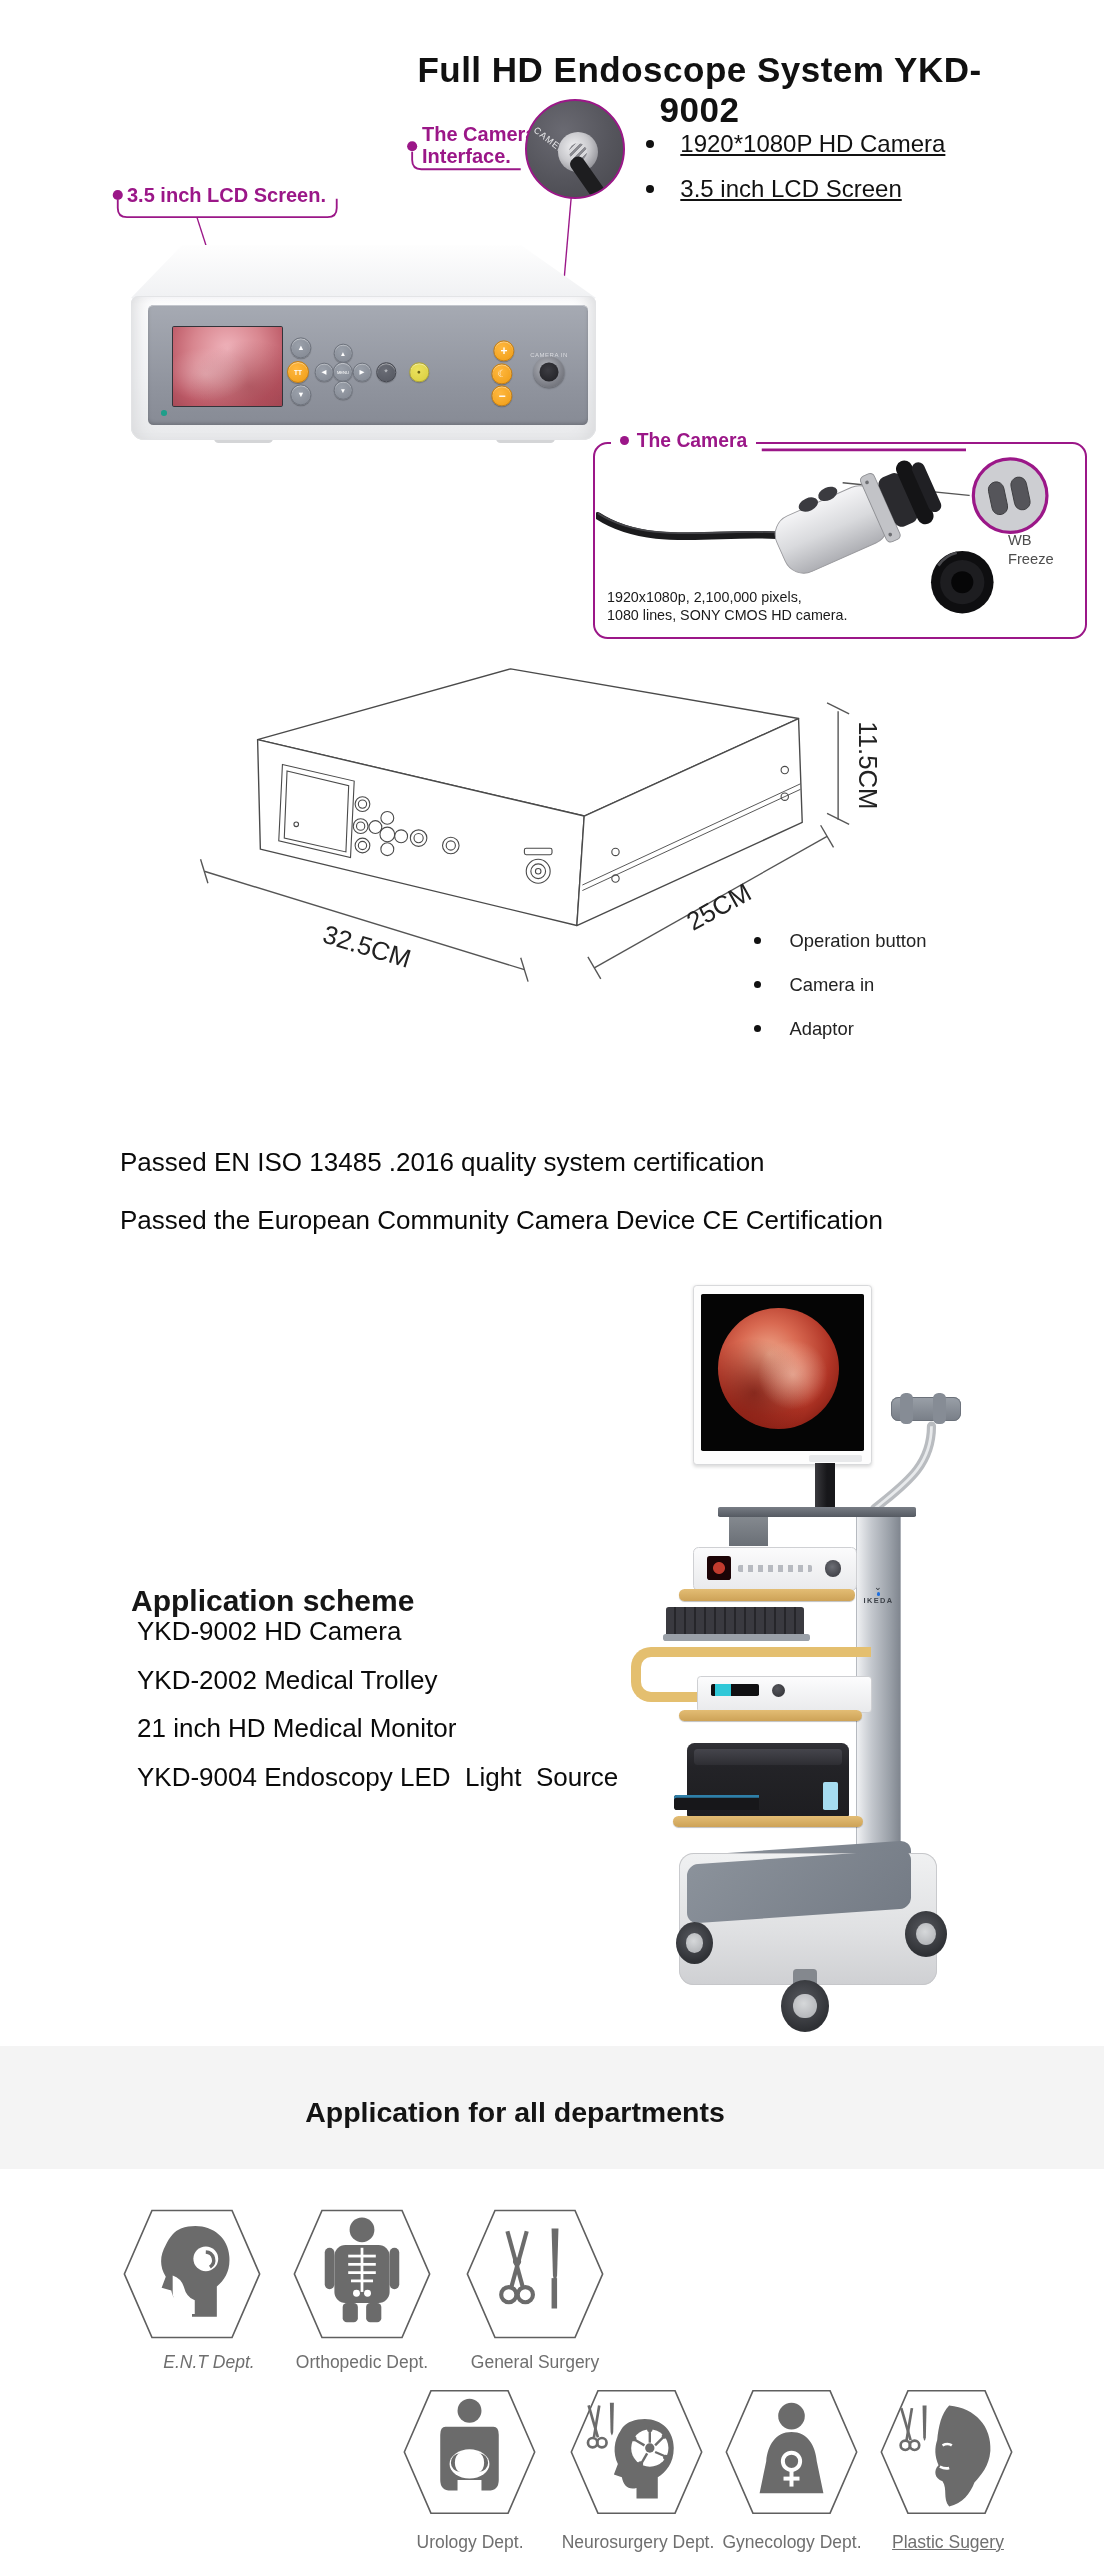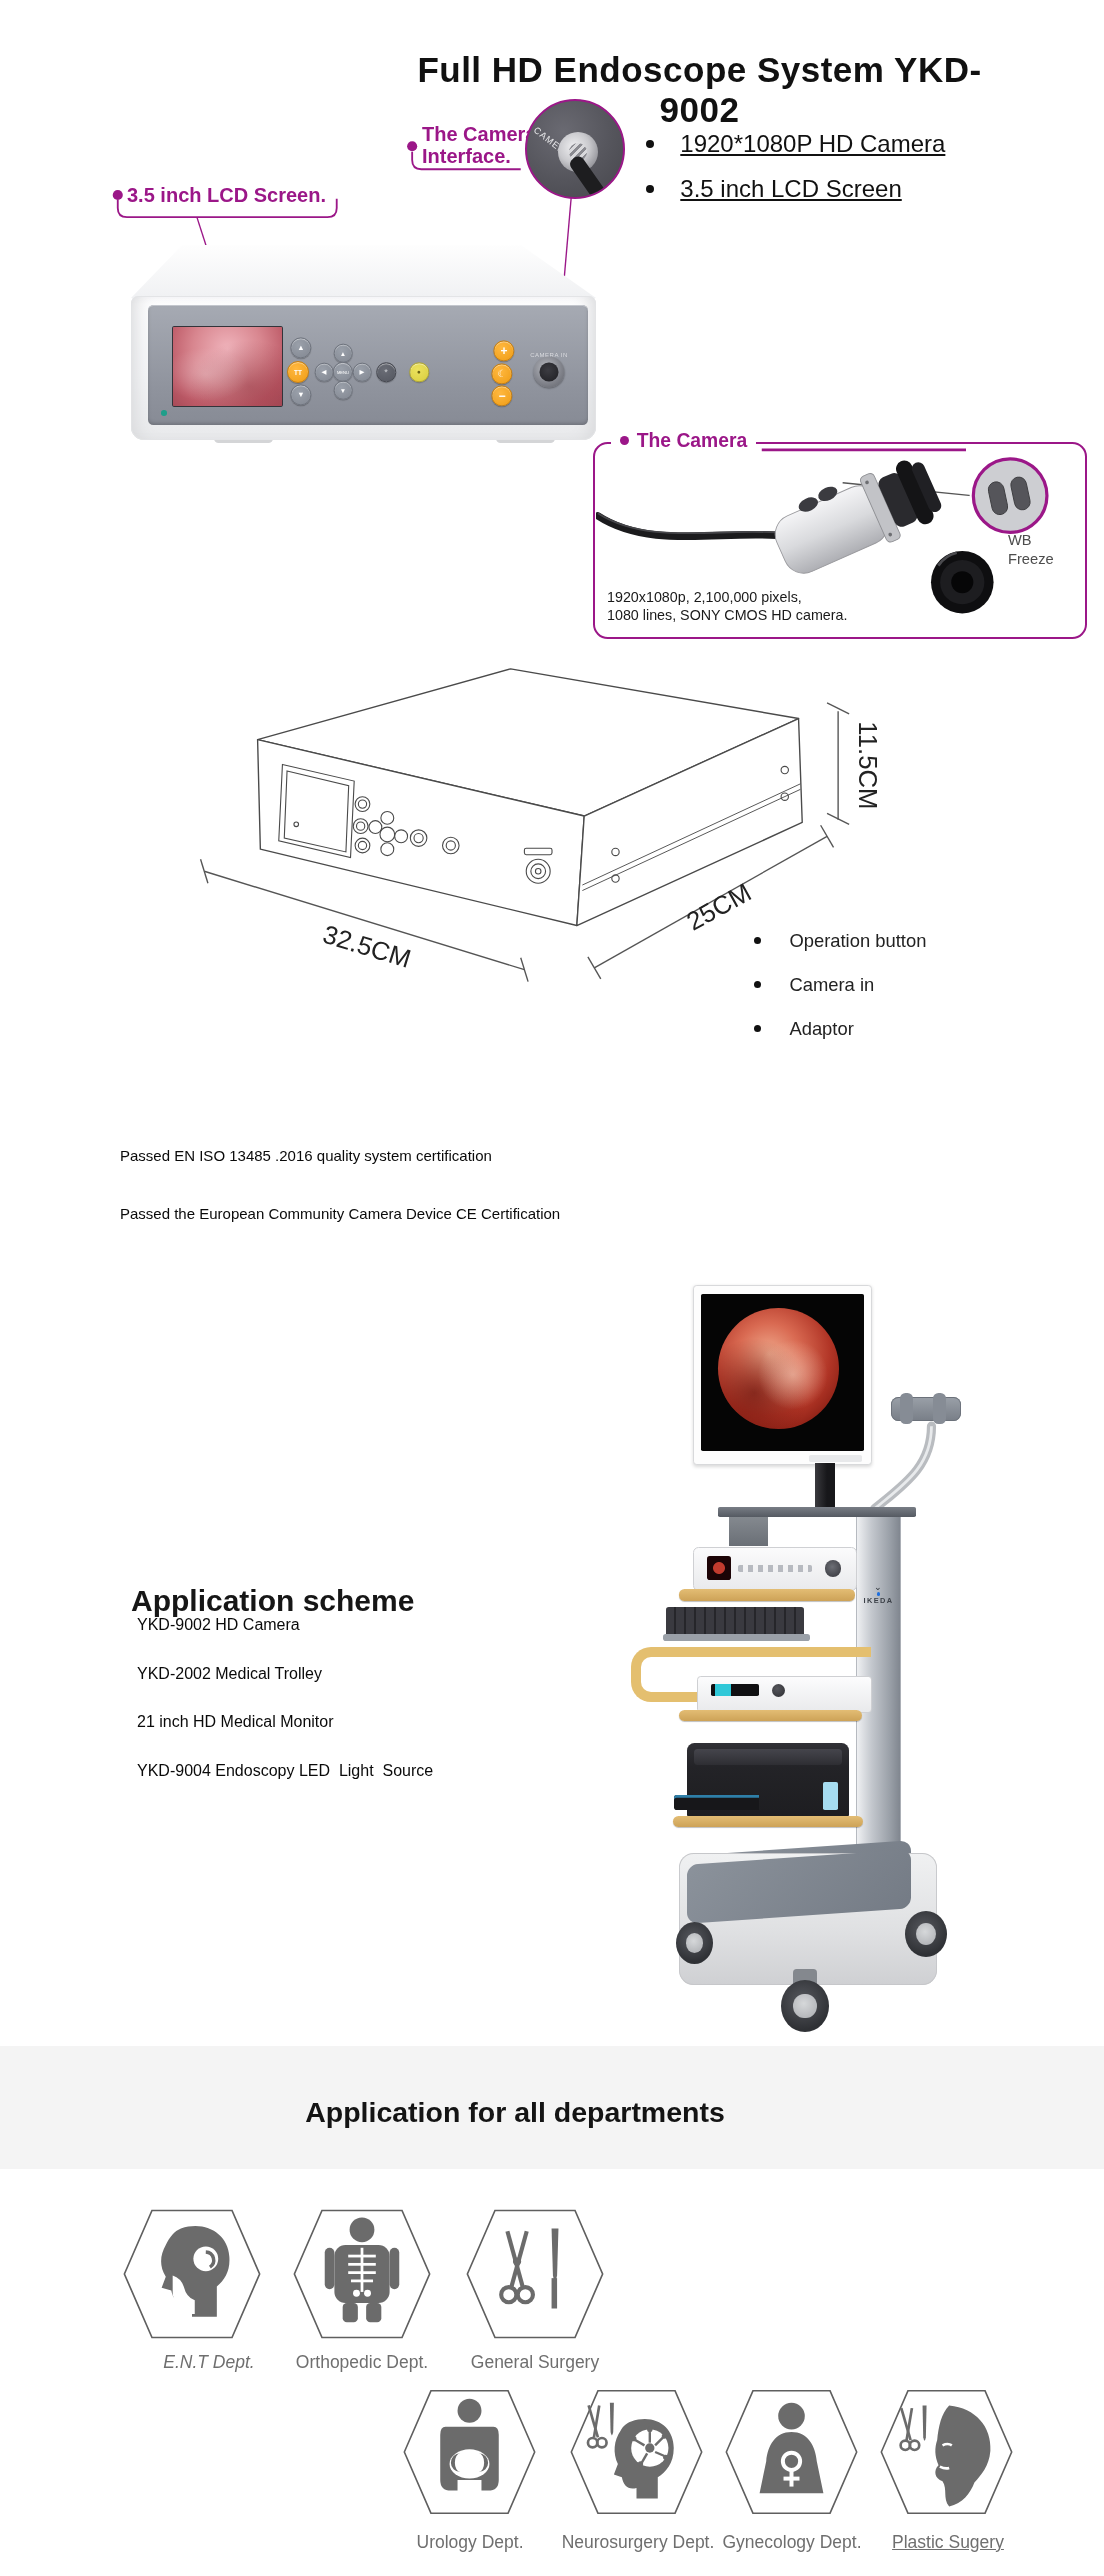--- a/index.html
+++ b/index.html
@@ -52,23 +52,23 @@
   .cam-box{left:593px;top:442px;width:490px;height:193px;border:2.8px solid #9b1788;border-radius:14.7px;}
   .cam-box-label{left:611px;top:430px;background:#fff;padding:0 9.2px;font-size:19.3px;font-weight:bold;color:#9b1788;}
   .cam-box-label .dot{display:inline-block;width:9.2px;height:9.2px;border-radius:50%;background:#9b1788;margin-right:7.4px;vertical-align:1.8px;}
   .wb-label{left:1008px;top:531px;font-size:14.7px;color:#4d4d4d;line-height:19.3px;}
   .cam-spec{left:607px;top:589px;font-size:14.3px;color:#1a1a1a;line-height:17.5px;}
   
   .dim-bullets{left:754px;top:931px;list-style:none;margin:0;padding:0;}
   .dim-bullets li{font-size:18.4px;color:#222;height:20px;line-height:20px;margin-bottom:24px;}
   .dim-bullets li .dot{display:inline-block;width:7.4px;height:7.4px;border-radius:50%;background:#111;margin:0 28px 2.8px 0;}
   
-  .cert{left:120px;font-size:15px;color:#0a0a0a;}
+  .cert{left:120px;font-size:26px;color:#0a0a0a;}
   .scheme-title{left:131px;top:1584px;font-size:30px;font-weight:bold;color:#161616;}
-  .scheme-item{left:137px;font-size:16px;color:#0a0a0a;white-space:pre;}
+  .scheme-item{left:137px;font-size:26px;color:#0a0a0a;white-space:pre;}
   
   .trolley{left:626px;top:1279px;width:350px;height:764px;}
   .t{position:absolute;}
   .monitor{left:67px;top:6.4px;width:177px;height:178px;background:#fdfdfd;border:0.9px solid #d8d9db;border-radius:3.7px;
      box-shadow:0 1.8px 3.7px rgba(0,0,0,.15);}
   .monitor .scr{position:absolute;left:7.4px;top:7.4px;right:7.4px;bottom:13px;background:#050505;border-radius:1.8px;overflow:hidden;}
   .monitor .endo{position:absolute;left:16.6px;top:14px;width:121px;height:121px;border-radius:50%;
      background:radial-gradient(circle at 42% 38%,#f0a98c 0%,#d96a52 30%,#b13526 60%,#7c170e 88%,#63100a);}
   .monitor .endo::after{content:"";position:absolute;inset:0;border-radius:50%;
      background:radial-gradient(circle at 62% 55%,rgba(250,220,200,.55),transparent 35%),

